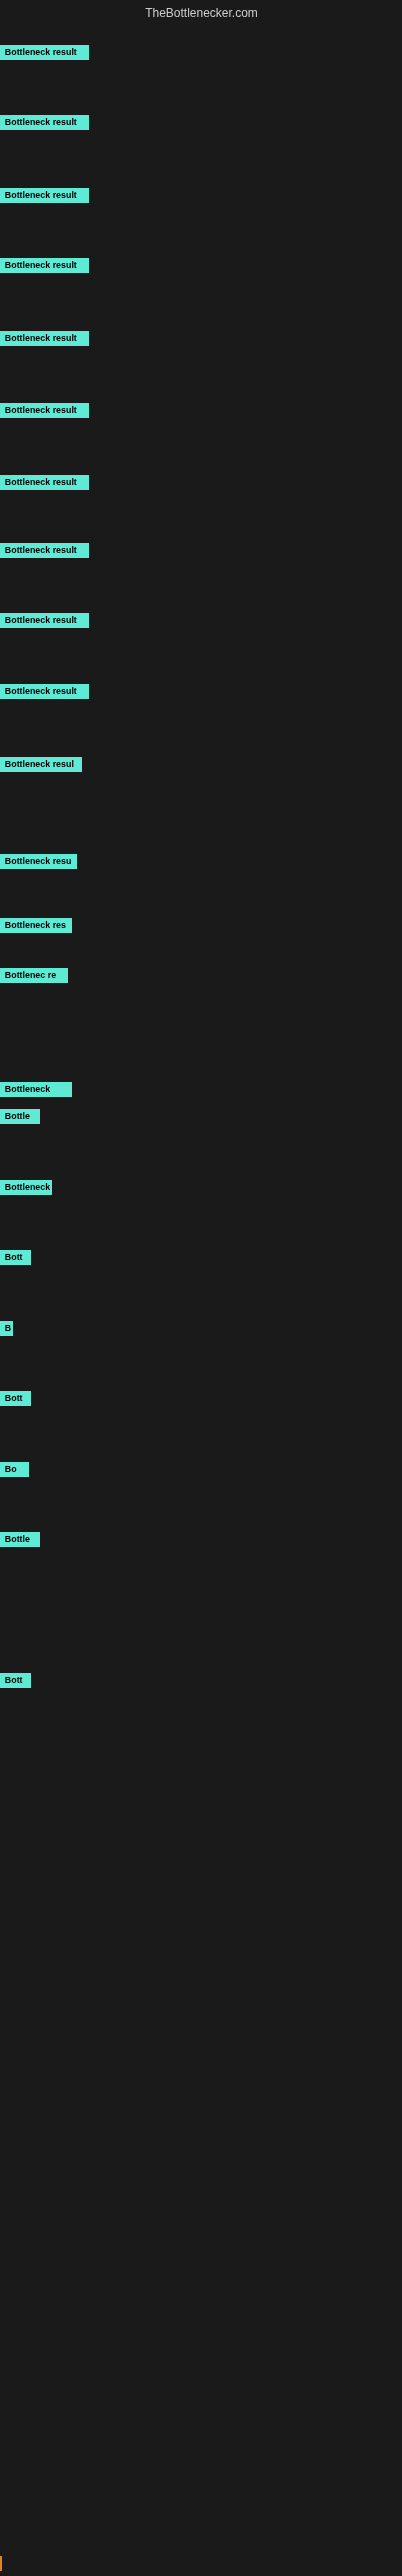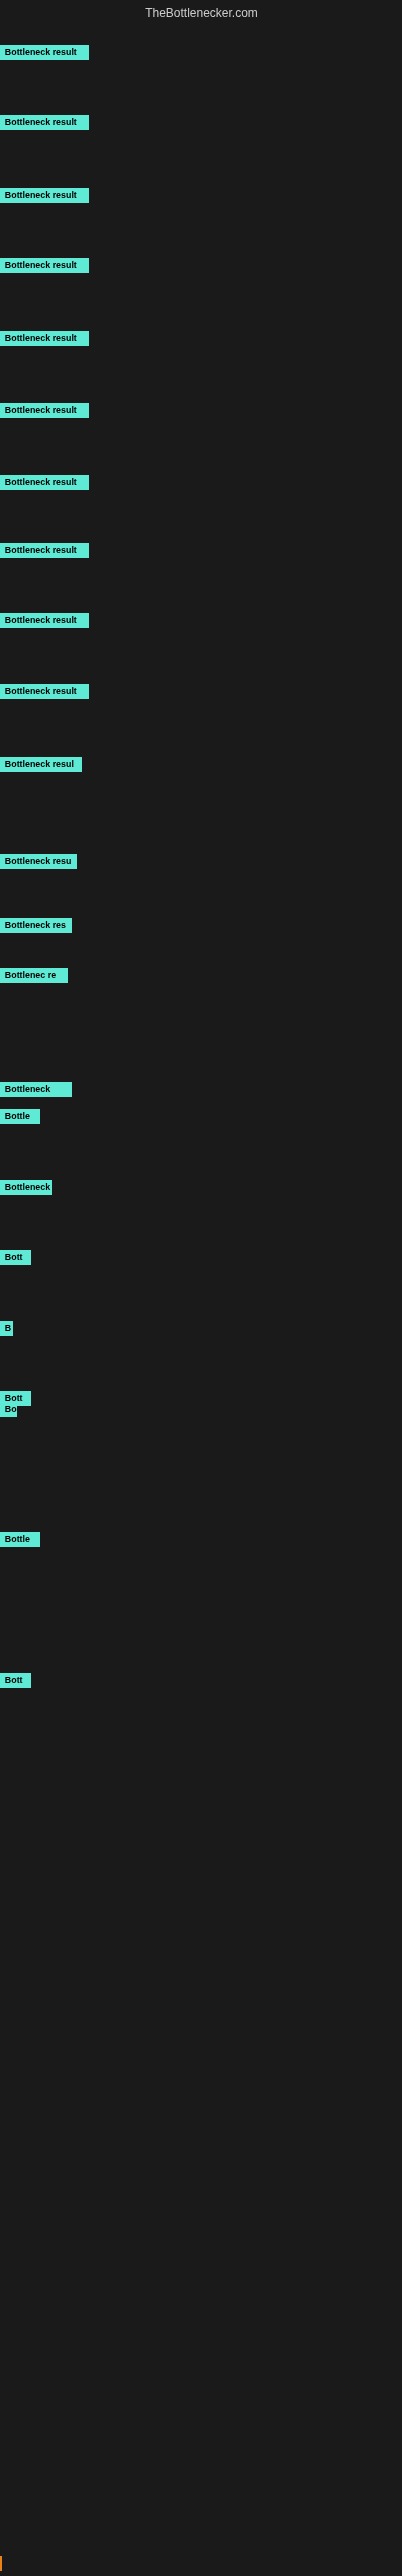--- a/index.html
+++ b/index.html
@@ -63,17 +63,17 @@
 <div class="badge" style="top: 757px; width: 82px;">Bottleneck resul</div>
 <div class="badge" style="top: 828px; width: 77px; margin-top: 26px;">Bottleneck resu</div>
 <div class="badge" style="top: 898px; width: 72px; margin-top: 20px;">Bottleneck res</div>
 <div class="badge" style="top: 968px; width: 68px;">Bottlenec re</div>
 <div class="badge" style="top: 1082px; width: 72px;">Bottleneck</div>
 <div class="badge" style="top: 1109px; width: 40px;">Bottle</div>
 <div class="badge" style="top: 1180px; width: 52px;">Bottleneck</div>
 <div class="badge" style="top: 1250px; width: 31px;">Bott</div>
 <div class="badge" style="top: 1321px; width: 13px;">B</div>
 <div class="badge" style="top: 1391px; width: 31px;">Bott</div>
-<div class="badge" style="top: 1402px; width: 17px;">Bo</div>
+<div class="badge" style="top: 1462px; width: 29px;">Bo</div>
 <div class="badge" style="top: 1532px; width: 40px;">Bottle</div>
 <div class="badge" style="top: 1673px; width: 31px;">Bott</div>
 <div class="cursor" style="top: 2556px; left: 0px;"></div>
 
 
 </body></html>

